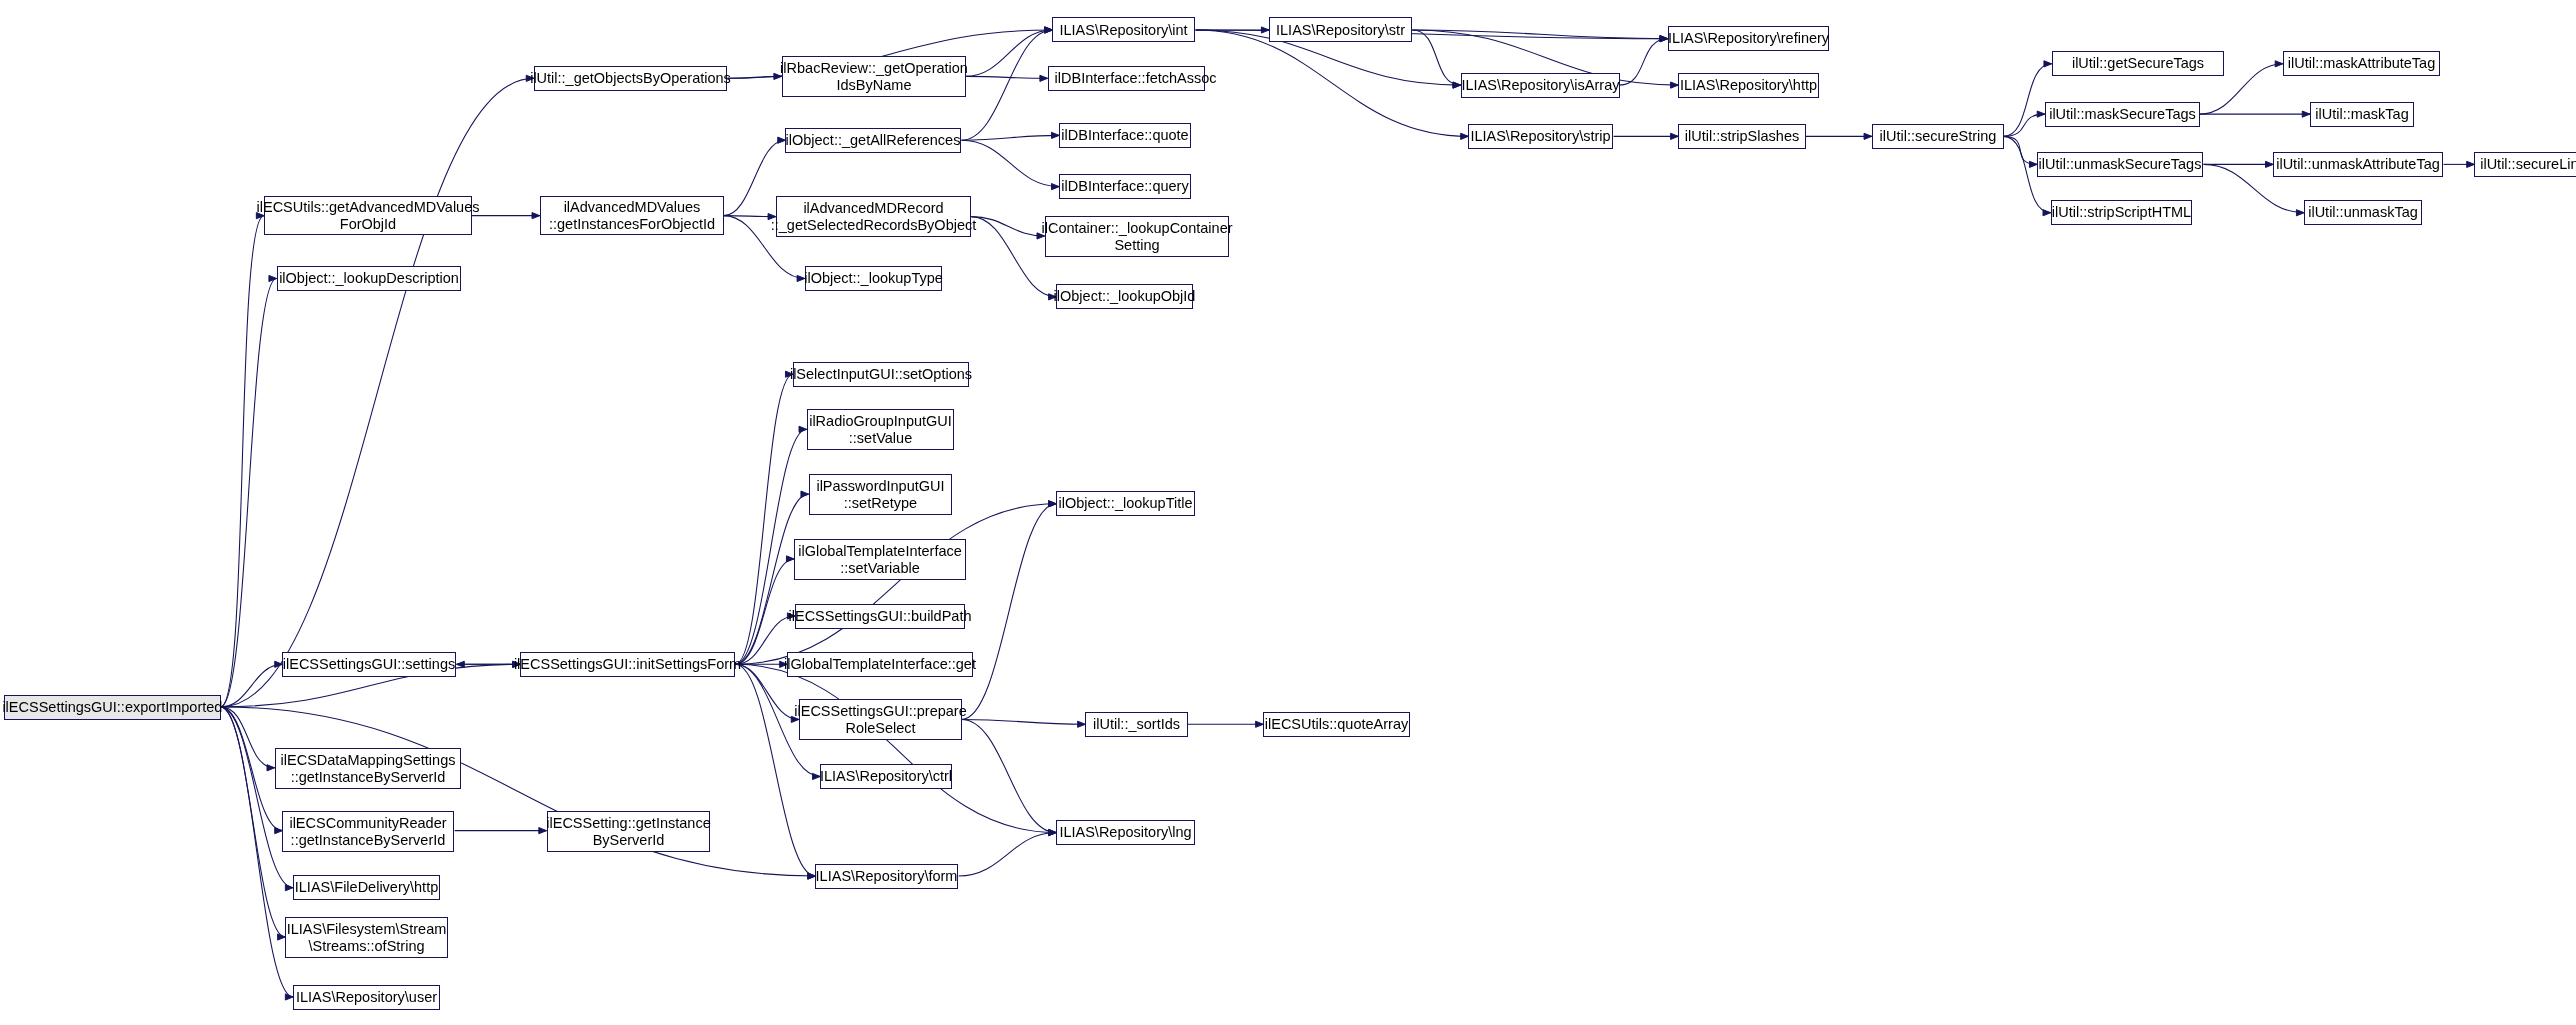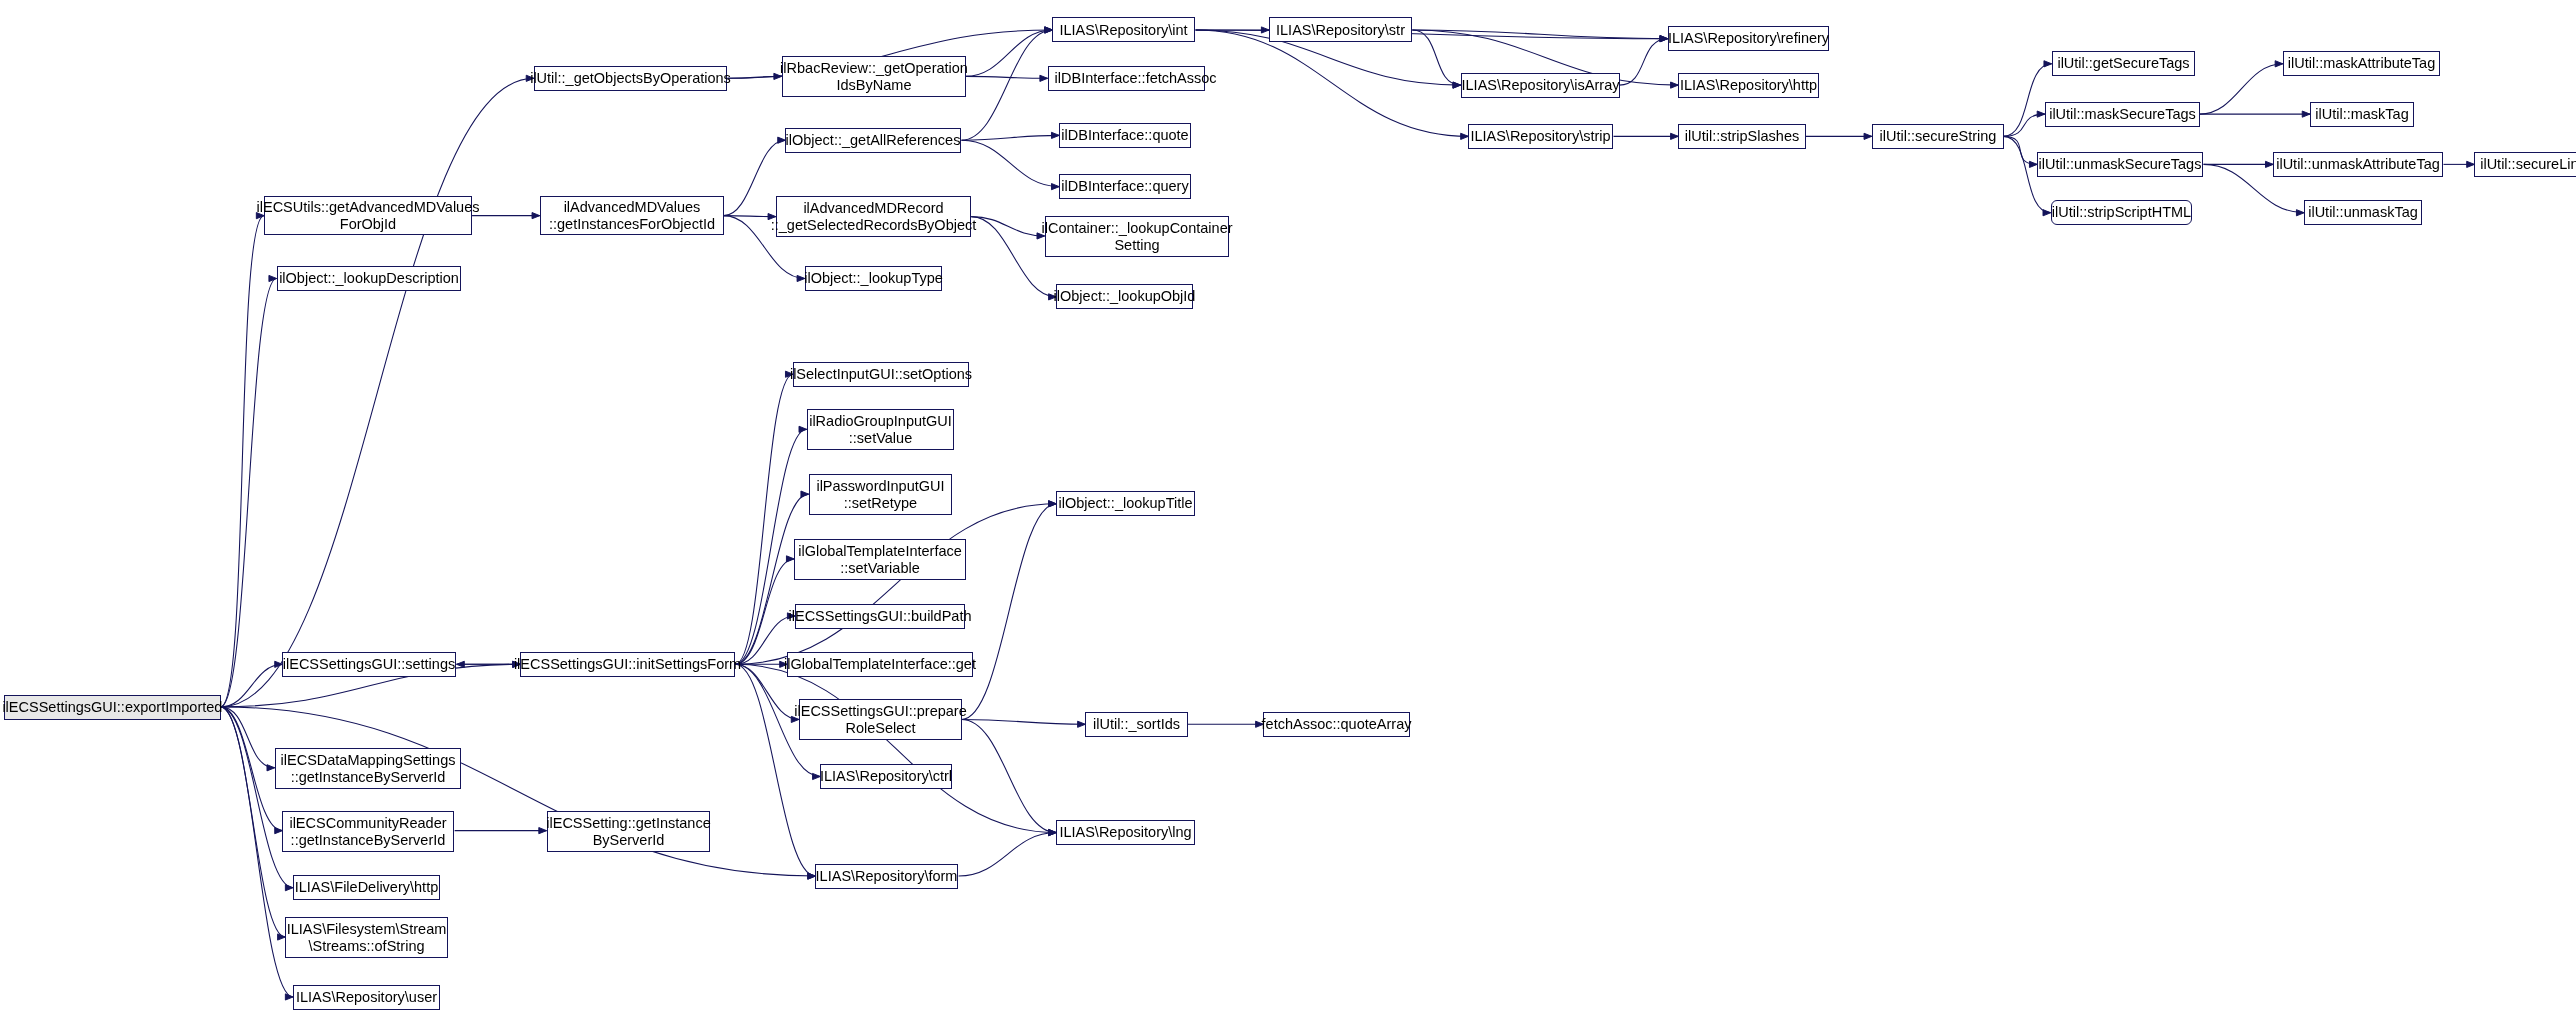--- a/index.html
+++ b/index.html
@@ -164,24 +164,24 @@
       <div class="node" style="left: 1045px; top: 216px; width: 184px; height: 41px;">ilContainer::_lookupContainer
 Setting</div>
       <div class="node" style="left: 1056px; top: 284px; width: 137px; height: 25px; text-align: right;">ilObject::_lookupObjId</div>
       <div class="node" style="left: 1269px; top: 17.4px; width: 143px; height: 25px;">ILIAS\Repository\str</div>
       <div class="node" style="left: 1461px; top: 73px; width: 159px; height: 25px;">ILIAS\Repository\isArray</div>
       <div class="node" style="left: 1468px; top: 124px; width: 145px; height: 25px;">ILIAS\Repository\strip</div>
       <div class="node" style="left: 1668px; top: 26px; width: 161px; height: 25px;">ILIAS\Repository\refinery</div>
       <div class="node" style="left: 1678px; top: 73px; width: 141px; height: 25px;">ILIAS\Repository\http</div>
       <div class="node" style="left: 1678px; top: 124px; width: 128px; height: 25px;">ilUtil::stripSlashes</div>
       <div class="node" style="left: 1872px; top: 124px; width: 132px; height: 25px;">ilUtil::secureString</div>
-      <div class="node" style="left: 2052px; top: 51px; width: 143px; height: 25px; text-align: center;">ilUtil::getSecureTags</div>
+      <div class="node" style="left: 2052px; top: 51px; width: 172px; height: 25px; text-align: center;">ilUtil::getSecureTags</div>
       <div class="node" style="left: 2045px; top: 102px; width: 155px; height: 25px;">ilUtil::maskSecureTags</div>
       <div class="node" style="left: 2037px; top: 152px; width: 166px; height: 25px;">ilUtil::unmaskSecureTags</div>
-      <div class="node" style="left: 2051px; top: 200px; width: 141px; height: 25px; border-radius: 6px;">ilUtil::stripScriptHTML</div>
+      <div class="node" style="left: 2051px; top: 200px; width: 141px; height: 25px;">ilUtil::stripScriptHTML</div>
       <div class="node" style="left: 2283px; top: 51px; width: 157px; height: 25px;">ilUtil::maskAttributeTag</div>
       <div class="node" style="left: 2310px; top: 102px; width: 104px; height: 25px;">ilUtil::maskTag</div>
       <div class="node" style="left: 2273px; top: 152px; width: 170px; height: 25px;">ilUtil::unmaskAttributeTag</div>
       <div class="node" style="left: 2304px; top: 200px; width: 118px; height: 25px;">ilUtil::unmaskTag</div>
       <div class="node" style="left: 2474px; top: 152px; width: 118px; height: 25px;">ilUtil::secureLink</div>
       <div class="node" style="left: 282px; top: 652px; width: 174px; height: 25px;">ilECSSettingsGUI::settings</div>
       <div class="node" style="left: 275px; top: 748px; width: 186px; height: 41px;">ilECSDataMappingSettings
 ::getInstanceByServerId</div>
       <div class="node" style="left: 282px; top: 811px; width: 172px; height: 41px;">ilECSCommunityReader
 ::getInstanceByServerId</div>
@@ -200,17 +200,17 @@
       <div class="node" style="left: 794px; top: 539px; width: 172px; height: 41px;">ilGlobalTemplateInterface
 ::setVariable</div>
       <div class="node" style="left: 795px; top: 604px; width: 170px; height: 25px;">ilECSSettingsGUI::buildPath</div>
       <div class="node" style="left: 787px; top: 652px; width: 186px; height: 25px;">ilGlobalTemplateInterface::get</div>
       <div class="node" style="left: 799px; top: 699px; width: 163px; height: 41px;">ilECSSettingsGUI::prepare
 RoleSelect</div>
       <div class="node" style="left: 820px; top: 764px; width: 132px; height: 25px;">ILIAS\Repository\ctrl</div>
       <div class="node" style="left: 815px; top: 864px; width: 143px; height: 25px;">ILIAS\Repository\form</div>
       <div class="node" style="left: 1056px; top: 491px; width: 139px; height: 25px;">ilObject::_lookupTitle</div>
       <div class="node" style="left: 1085px; top: 712px; width: 103px; height: 25px;">ilUtil::_sortIds</div>
-      <div class="node" style="left: 1263px; top: 712px; width: 147px; height: 25px;">fetchAssoc::quoteArray</div>
+      <div class="node" style="left: 1263px; top: 712px; width: 147px; height: 25px;">ilECSUtils::quoteArray</div>
       <div class="node" style="left: 1056px; top: 820px; width: 139px; height: 25px;">ILIAS\Repository\lng</div>
     </div>
 </div>
 
 
 </body></html>

